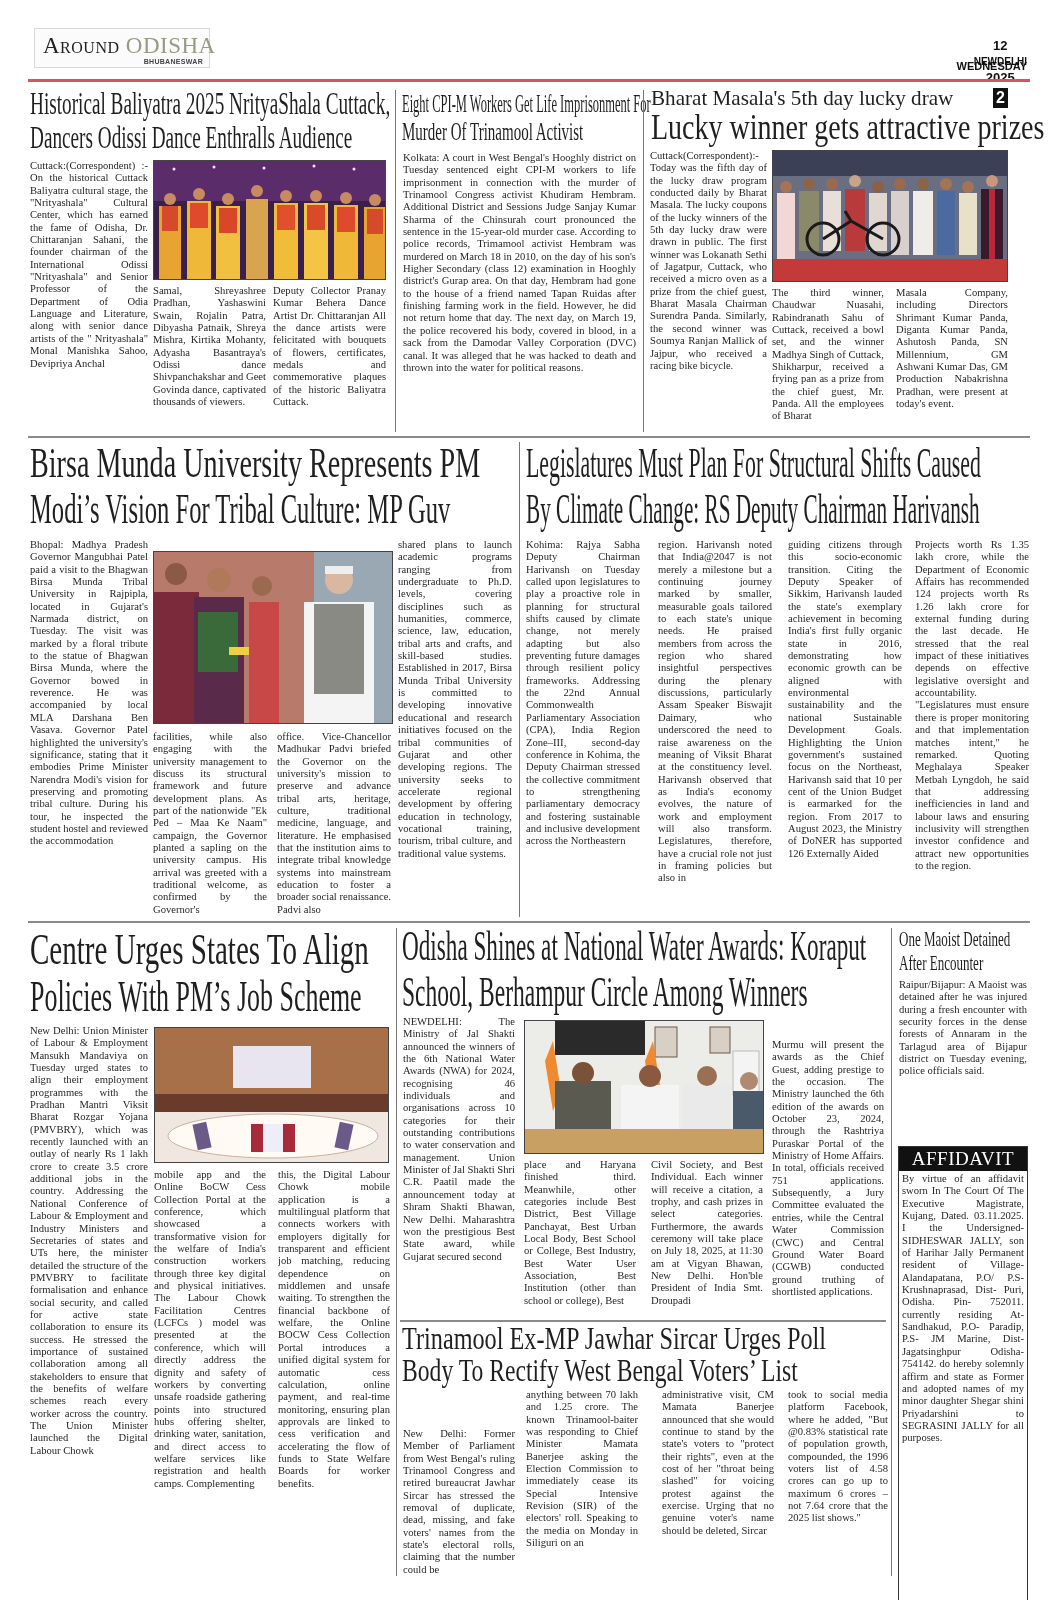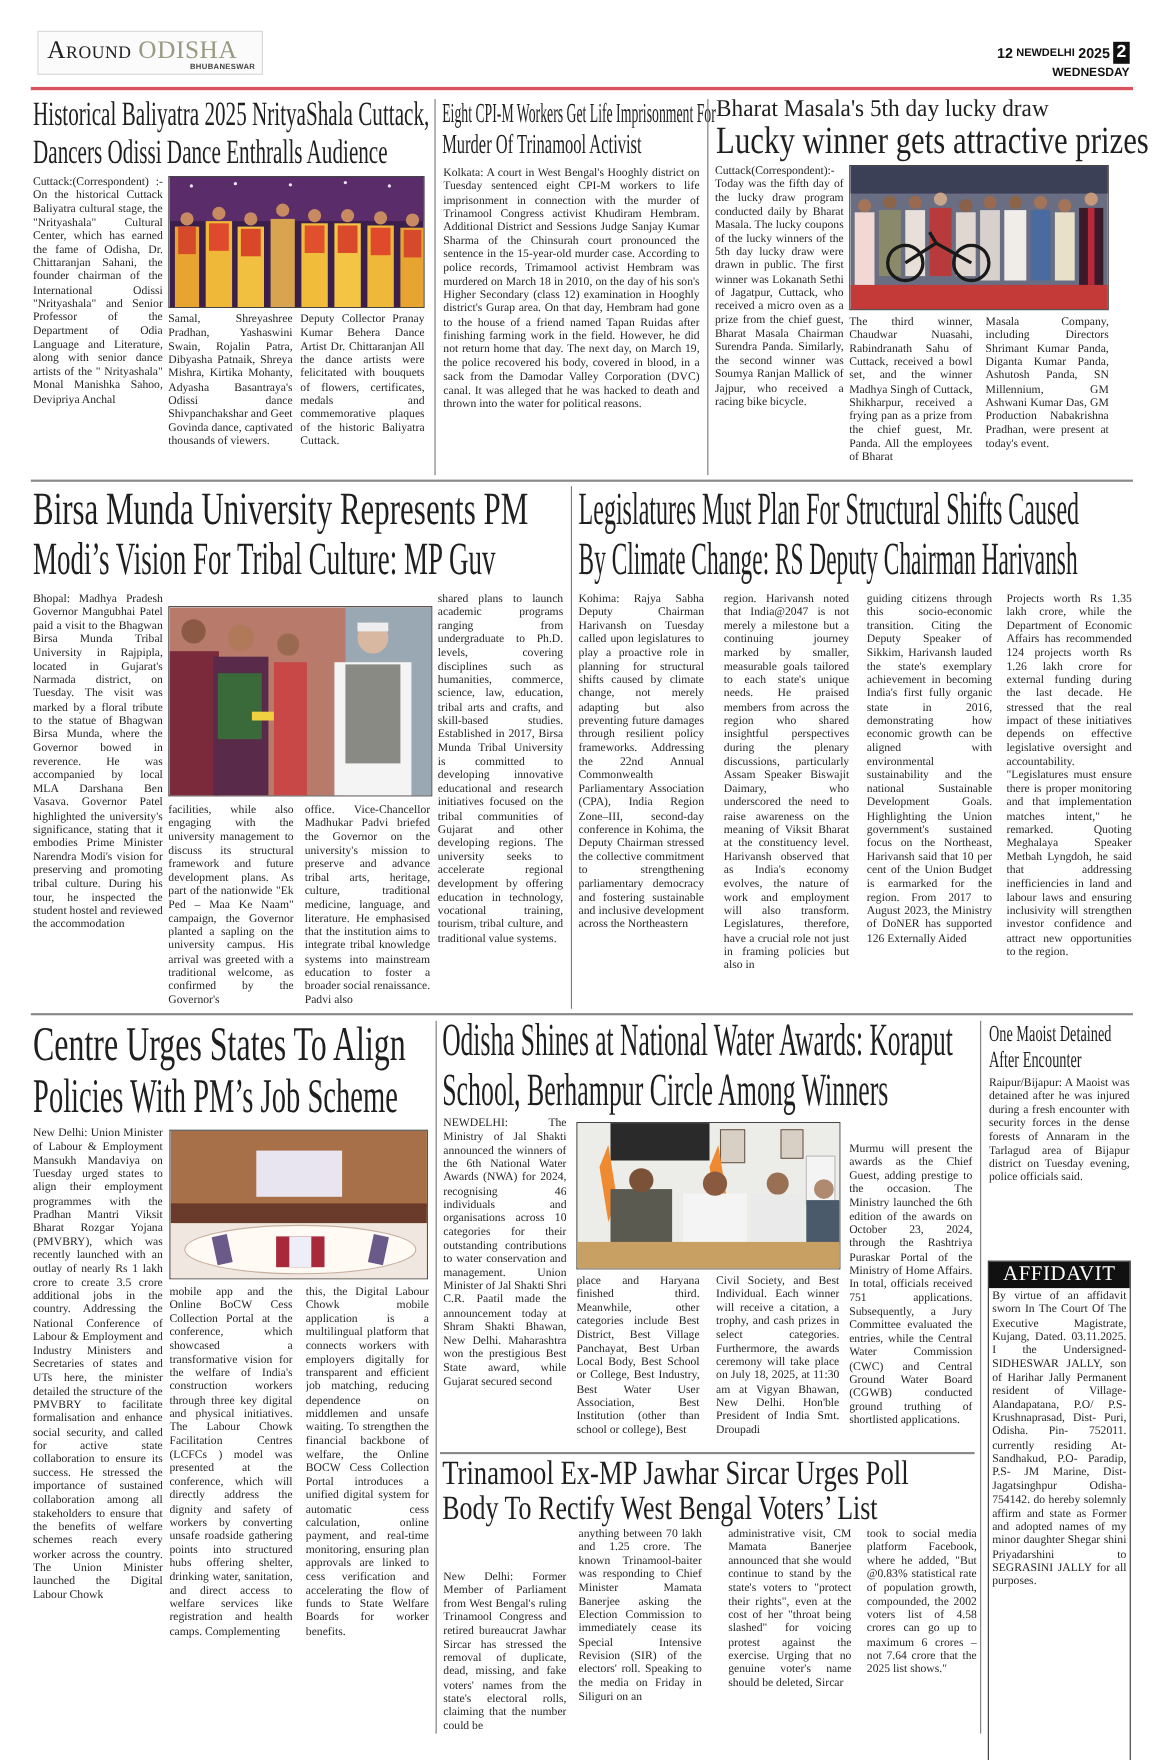--- a/index.html
+++ b/index.html
@@ -2,26 +2,26 @@
 <html><head>
 <meta charset="utf-8">
 <style>
   * { box-sizing: border-box; margin: 0; padding: 0; }
   html, body { width: 1057px; height: 1600px; background: #ffffff; overflow: hidden; }
   body { position: relative; font-family: "Liberation Serif", "DejaVu Serif", serif; color: #1a1a1a; }
 
   .abs { position: absolute; }
 
   
-  .masthead-logo { left: 34px; top: 28px; width: 205px; height: 40px; border: 1px solid #d8d8d8; background: #fbfbfb; }
+  .masthead-logo { left: 34px; top: 28px; width: 176px; height: 40px; border: 1px solid #d8d8d8; background: #fbfbfb; }
   .logo-main { position: absolute; left: 8px; top: 4px; font-size: 23px; letter-spacing: 0.5px; white-space: nowrap; }
   .logo-around { color: #222; font-variant: small-caps; }
   .logo-odisha { color: #9a9a84; }
   .logo-sub { position: absolute; right: 6px; bottom: 2px; font-family: "Liberation Sans", sans-serif; font-size: 7px; font-weight: bold; color: #444; letter-spacing: 0.3px; }
-  .dateline { right: 30px; top: 38px; font-family: "Liberation Sans", sans-serif; font-weight: bold; font-size: 12px; color: #111; display: flex; align-items: center; gap: 3px; }
+  .dateline { right: 30px; top: 38px; font-family: "Liberation Sans", sans-serif; font-weight: bold; font-size: 12px; color: #111; display: flex; align-items: center; gap: 3px; flex-direction: column; }
   .date-num { font-size: 13px; }
   .date-month { font-size: 10px; }
   .page-num { background: #111; color: #fff; font-size: 16px; padding: 0 3px; line-height: 20px; }
   .weekday { right: 30px; top: 60px; font-family: "Liberation Sans", sans-serif; font-weight: bold; font-size: 11px; color: #111; margin-left: 28px; }
   .red-rule { left: 28px; top: 79px; width: 1002px; height: 3px; background: #d9545e; }
 
   
   .hrule { height: 2px; background: #8a8a8a; }
   .vrule { width: 1px; background: #777; }
 
@@ -251,23 +251,23 @@
   <div class="abs col" style="left:651px; top:1159px; width:112px; height:159px;">Civil Society, and Best Individual. Each winner will receive a citation, a trophy, and cash prizes in select categories. Furthermore, the awards ceremony will take place on July 18, 2025, at 11:30 am at Vigyan Bhawan, New Delhi. Hon'ble President of India Smt. Droupadi</div>
   <div class="abs col" style="left:772px; top:1039px; width:112px; height:279px;">Murmu will present the awards as the Chief Guest, adding prestige to the occasion. The Ministry launched the 6th edition of the awards on October 23, 2024, through the Rashtriya Puraskar Portal of the Ministry of Home Affairs. In total, officials received 751 applications. Subsequently, a Jury Committee evaluated the entries, while the Central Water Commission (CWC) and Central Ground Water Board (CGWB) conducted ground truthing of shortlisted applications.</div>
 </div>
 
 <div class="abs hrule" style="left:400px; top:1320px; width:486px;"></div>
 
 <div>
   <div class="abs hl" style="left:402px; top:1323px; font-size:31px; transform:scaleX(0.782);">Trinamool Ex-MP Jawhar Sircar Urges Poll</div>
   <div class="abs hl" style="left:402px; top:1355px; font-size:31px; transform:scaleX(0.762);">Body To Rectify West Bengal Voters’ List</div>
   <div class="abs col" style="left:403px; top:1428px; width:112px; height:187px;font-family:Liberation Serif, serif;">New Delhi: Former Member of Parliament from West Bengal's ruling Trinamool Congress and retired bureaucrat Jawhar Sircar has stressed the removal of duplicate, dead, missing, and fake voters' names from the state's electoral rolls, claiming that the number could be</div>
-  <div class="abs col" style="left:526px; top:1389px; width:112px; height:187px;">anything between 70 lakh and 1.25 crore. The known Trinamool-baiter was responding to Chief Minister Mamata Banerjee asking the Election Commission to immediately cease its Special Intensive Revision (SIR) of the electors' roll. Speaking to the media on Friday in Siliguri on an</div>
+  <div class="abs col" style="left:526px; top:1389px; width:112px; height:187px;">anything between 70 lakh and 1.25 crore. The known Trinamool-baiter was responding to Chief Minister Mamata Banerjee asking the Election Commission to immediately cease its Special Intensive Revision (SIR) of the electors' roll. Speaking to the media on Monday in Siliguri on an</div>
   <div class="abs col" style="left:662px; top:1389px; width:112px; height:187px;">administrative visit, CM Mamata Banerjee announced that she would continue to stand by the state's voters to "protect their rights", even at the cost of her "throat being slashed" for voicing protest against the exercise. Urging that no genuine voter's name should be deleted, Sircar</div>
-  <div class="abs col" style="left:788px; top:1389px; width:100px; height:187px;">took to social media platform Facebook, where he added, "But @0.83% statistical rate of population growth, compounded, the 2002 voters list of 4.58 crores can go up to maximum 6 crores – not 7.64 crore that the 2025 list shows."</div>
+  <div class="abs col" style="left:788px; top:1389px; width:100px; height:187px;">took to social media platform Facebook, where he added, "But @0.83% statistical rate of population growth, compounded, the 1996 voters list of 4.58 crores can go up to maximum 6 crores – not 7.64 crore that the 2025 list shows."</div>
 </div>
 
 <div class="abs vrule" style="left:891px; top:928px; height:648px;"></div>
 
 <div>
   <div class="abs hl" style="left:899px; top:929px; font-size:21px; transform:scaleX(0.62);">One Maoist Detained</div>
   <div class="abs hl" style="left:899px; top:953px; font-size:21px; transform:scaleX(0.62);">After Encounter</div>
   <div class="abs col" style="left:899px; top:979px; width:128px; height:136px;">Raipur/Bijapur: A Maoist was detained after he was injured during a fresh encounter with security forces in the dense forests of Annaram in the Tarlagud area of Bijapur district on Tuesday evening, police officials said.</div>
 </div>
 

